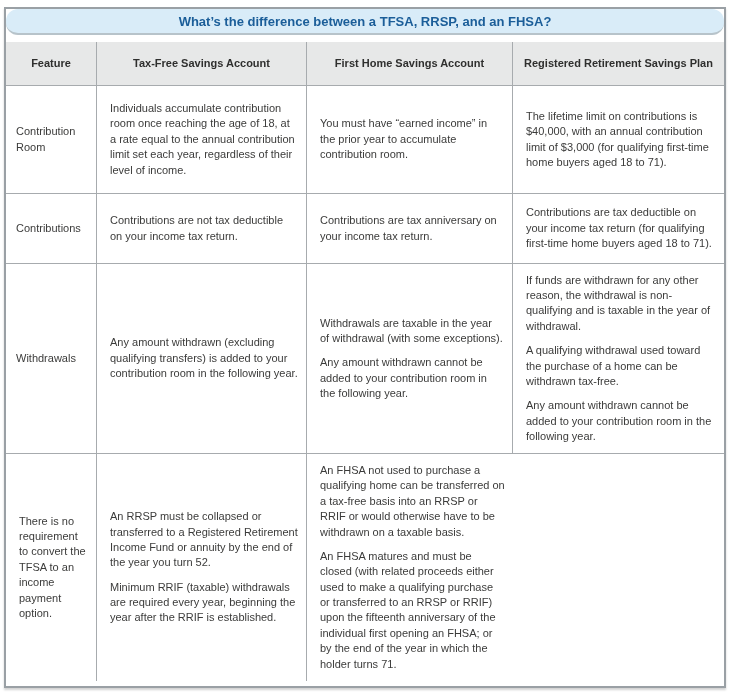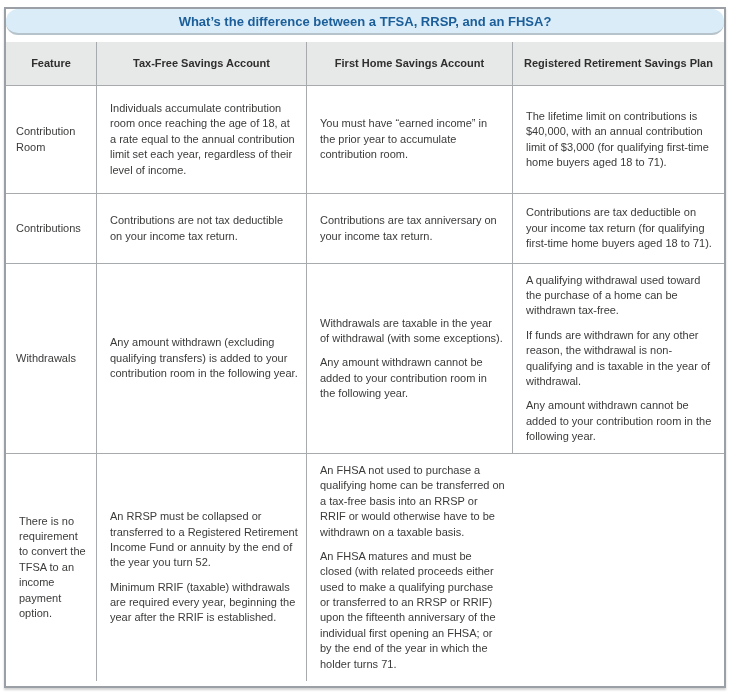--- a/index.html
+++ b/index.html
@@ -151,22 +151,22 @@
       </div>
     </div>
     <div class="cell">
       <div>
         <p>Withdrawals are taxable in the year of withdrawal (with some exceptions).</p>
         <p>Any amount withdrawn cannot be added to your contribution room in the following year.</p>
       </div>
     </div>
     <div class="cell">
       <div>
+        <p>If funds are withdrawn for any other reason, the withdrawal is non-qualifying and is taxable in the year of withdrawal.</p>
         <p>A qualifying withdrawal used toward the purchase of a home can be withdrawn tax-free.</p>
-        <p>If funds are withdrawn for any other reason, the withdrawal is non-qualifying and is taxable in the year of withdrawal.</p>
         <p>Any amount withdrawn cannot be added to your contribution room in the following year.</p>
       </div>
     </div>
   </div>
 
   <div class="grid body-row row-h4">
     <div class="cell">
       <div>
           <p>There is no requirement to convert the TFSA to an income payment option.</p>
         </div>

